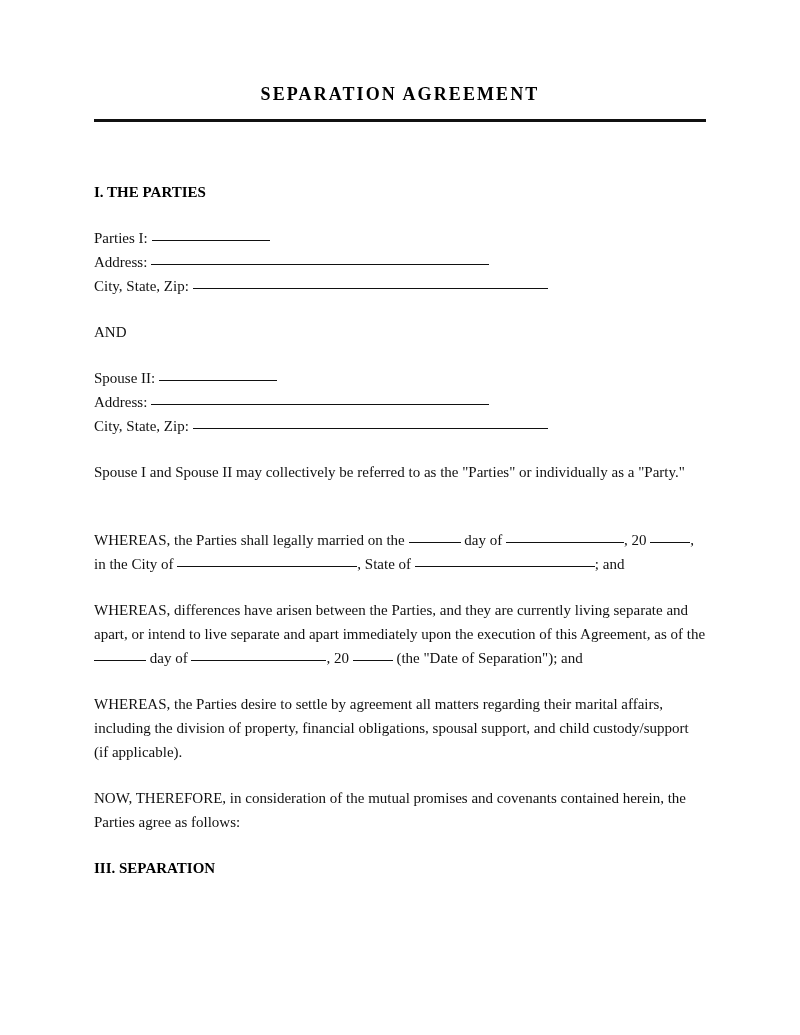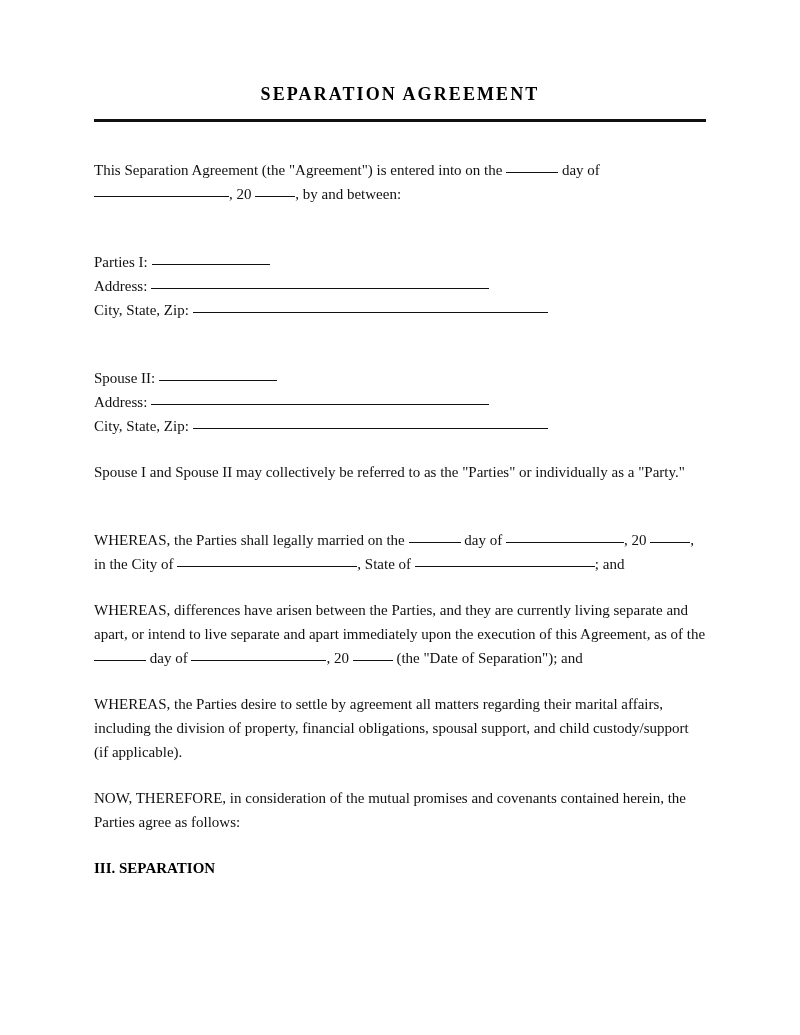--- a/index.html
+++ b/index.html
@@ -83,49 +83,43 @@
 <body>
 
 <div class="page">
   <div class="content">
 
     <h1 class="doc-title">SEPARATION AGREEMENT</h1>
     <hr class="title-rule">
 
     <div class="spacer-28"></div>
 
-    <p class="para">
-      <span>This Separation Agreement (the "Agreement") is entered into on the</span>
-      <span class="blank b-sm"></span>
-      <span>day of</span>
-      <br>
-      <span class="blank b-lg"></span><span>, 20</span>
-      <span class="blank b-xs"></span><span>, by and between:</span>
-    </p>
 
     <div class="spacer-22"></div>
 
+    <h2 class="section-heading">I. THE PARTIES</h2>
 
     <div class="spacer-22"></div>
 
     <div class="field-row">
       <span>Parties I:</span>
       <span class="blank b-name"></span>
     </div>
     <div class="field-row">
       <span>Address:</span>
       <span class="blank b-addr"></span>
     </div>
     <div class="field-row">
       <span>City, State, Zip:</span>
       <span class="blank b-city"></span>
     </div>
 
     <div class="spacer-22"></div>
 
+    <div class="para">AND</div>
 
     <div class="spacer-22"></div>
 
     <div class="field-row">
       <span>Spouse II:</span>
       <span class="blank b-name"></span>
     </div>
     <div class="field-row">
       <span>Address:</span>
       <span class="blank b-addr"></span>

